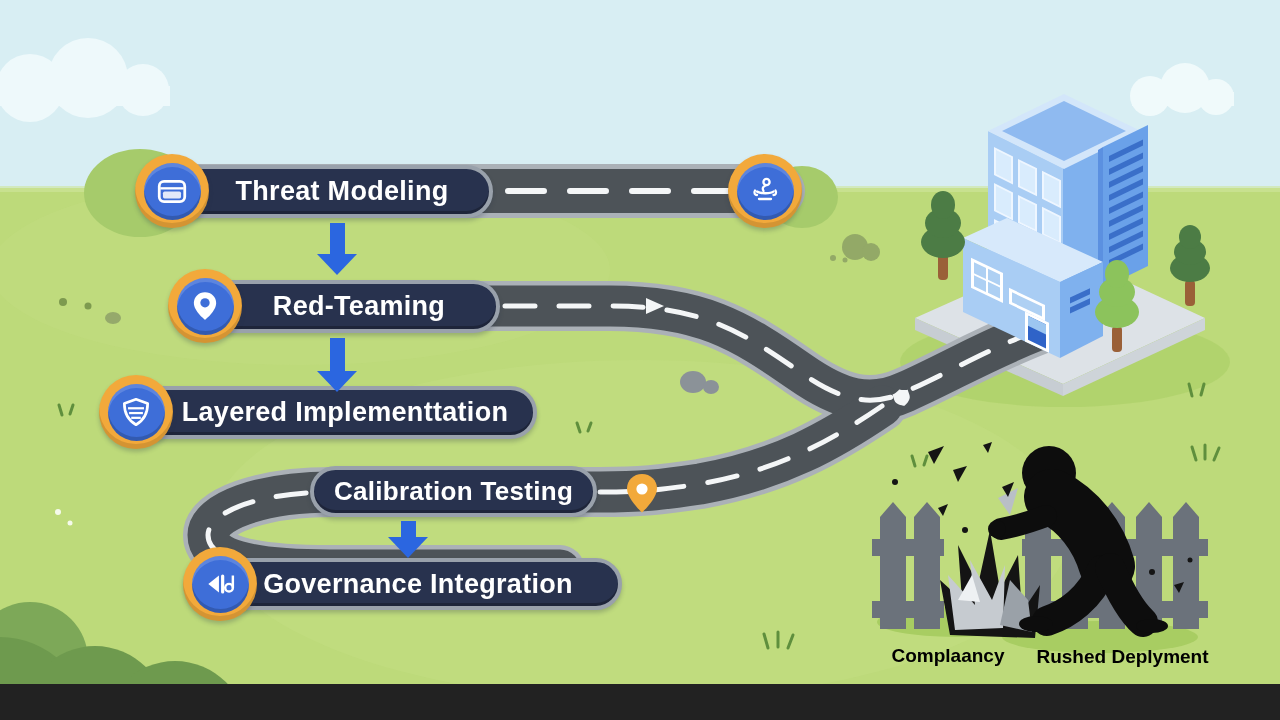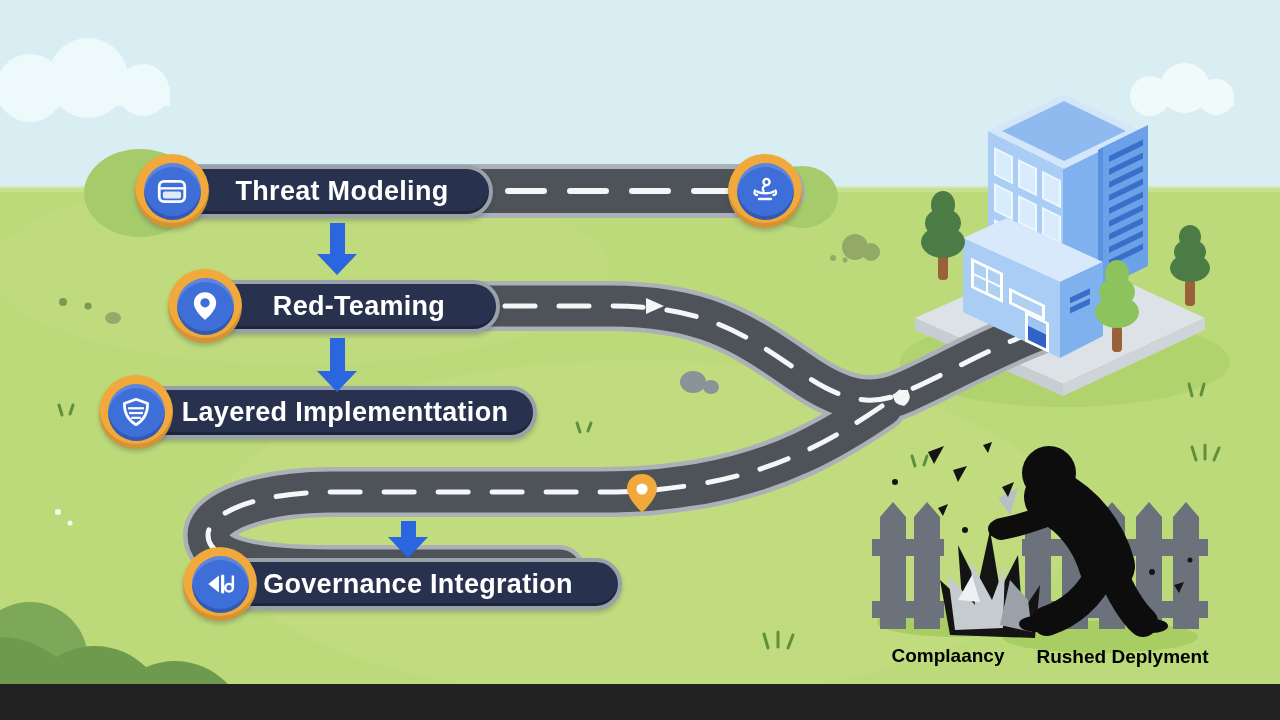--- a/index.html
+++ b/index.html
@@ -252,20 +252,23 @@
 
 <div class="pill" style="left:145px;top:165px;width:348px;height:53px;padding-left:46px;">
   <span>Threat Modeling</span>
 </div>
 <div class="pill" style="left:103px;top:386px;width:434px;height:53px;padding-left:50px;">
   <span>Layered Implementtation</span>
 </div>
 <div class="pill" style="left:172px;top:280px;width:328px;height:53px;padding-left:46px;">
   <span>Red-Teaming</span>
 </div>
+<div class="pill" style="left:310px;top:466px;width:287px;height:51px;font-size:26px;">
+  <span>Calibration Testing</span>
+</div>
 <div class="pill" style="left:185px;top:558px;width:437px;height:52px;padding-left:29px;">
   <span>Governance Integration</span>
 </div>
 
 <div class="badge" style="left:135px;top:154px;">
   <div class="inner">
         <svg width="34" height="34" viewBox="0 0 32 32">
     <rect x="4" y="7" width="24" height="19" rx="4.5" fill="none" stroke="#fff" stroke-width="2.6"></rect>
     <line x1="5" y1="13.5" x2="27" y2="13.5" stroke="#fff" stroke-width="2.2"></line>
     <rect x="7.5" y="16.5" width="17" height="6.5" rx="1.5" fill="#ffffff" opacity="0.85"></rect>

